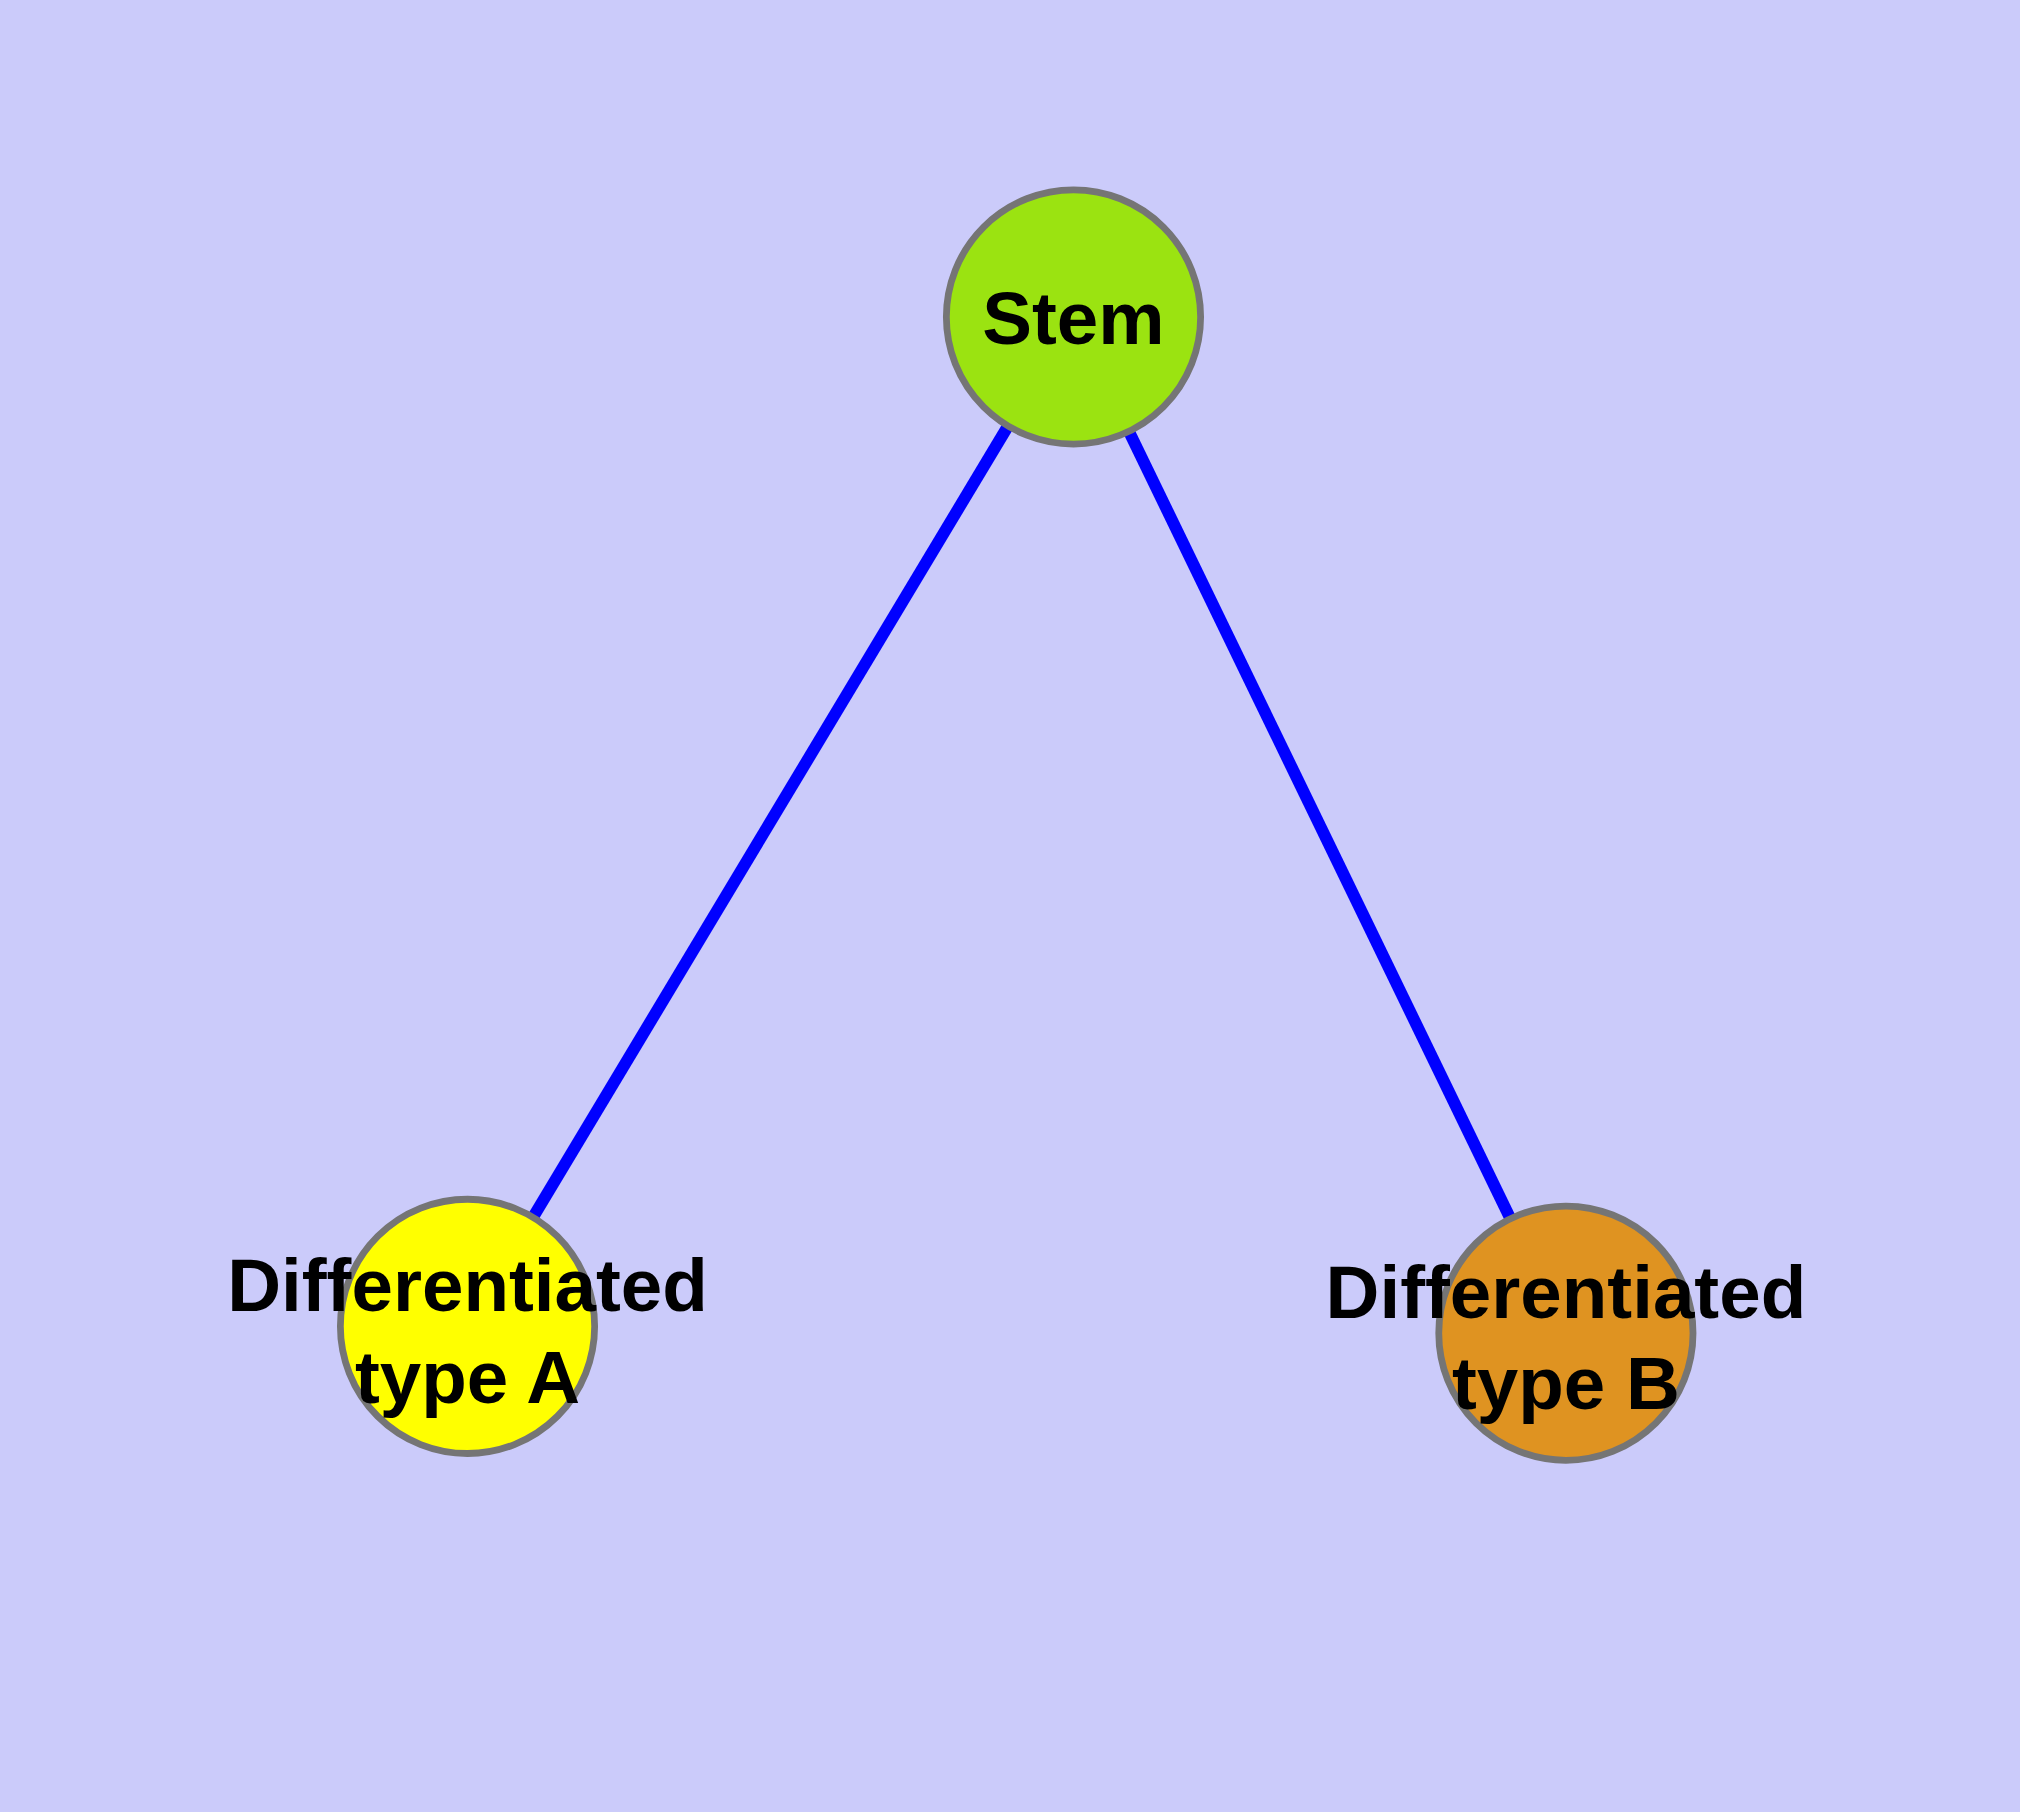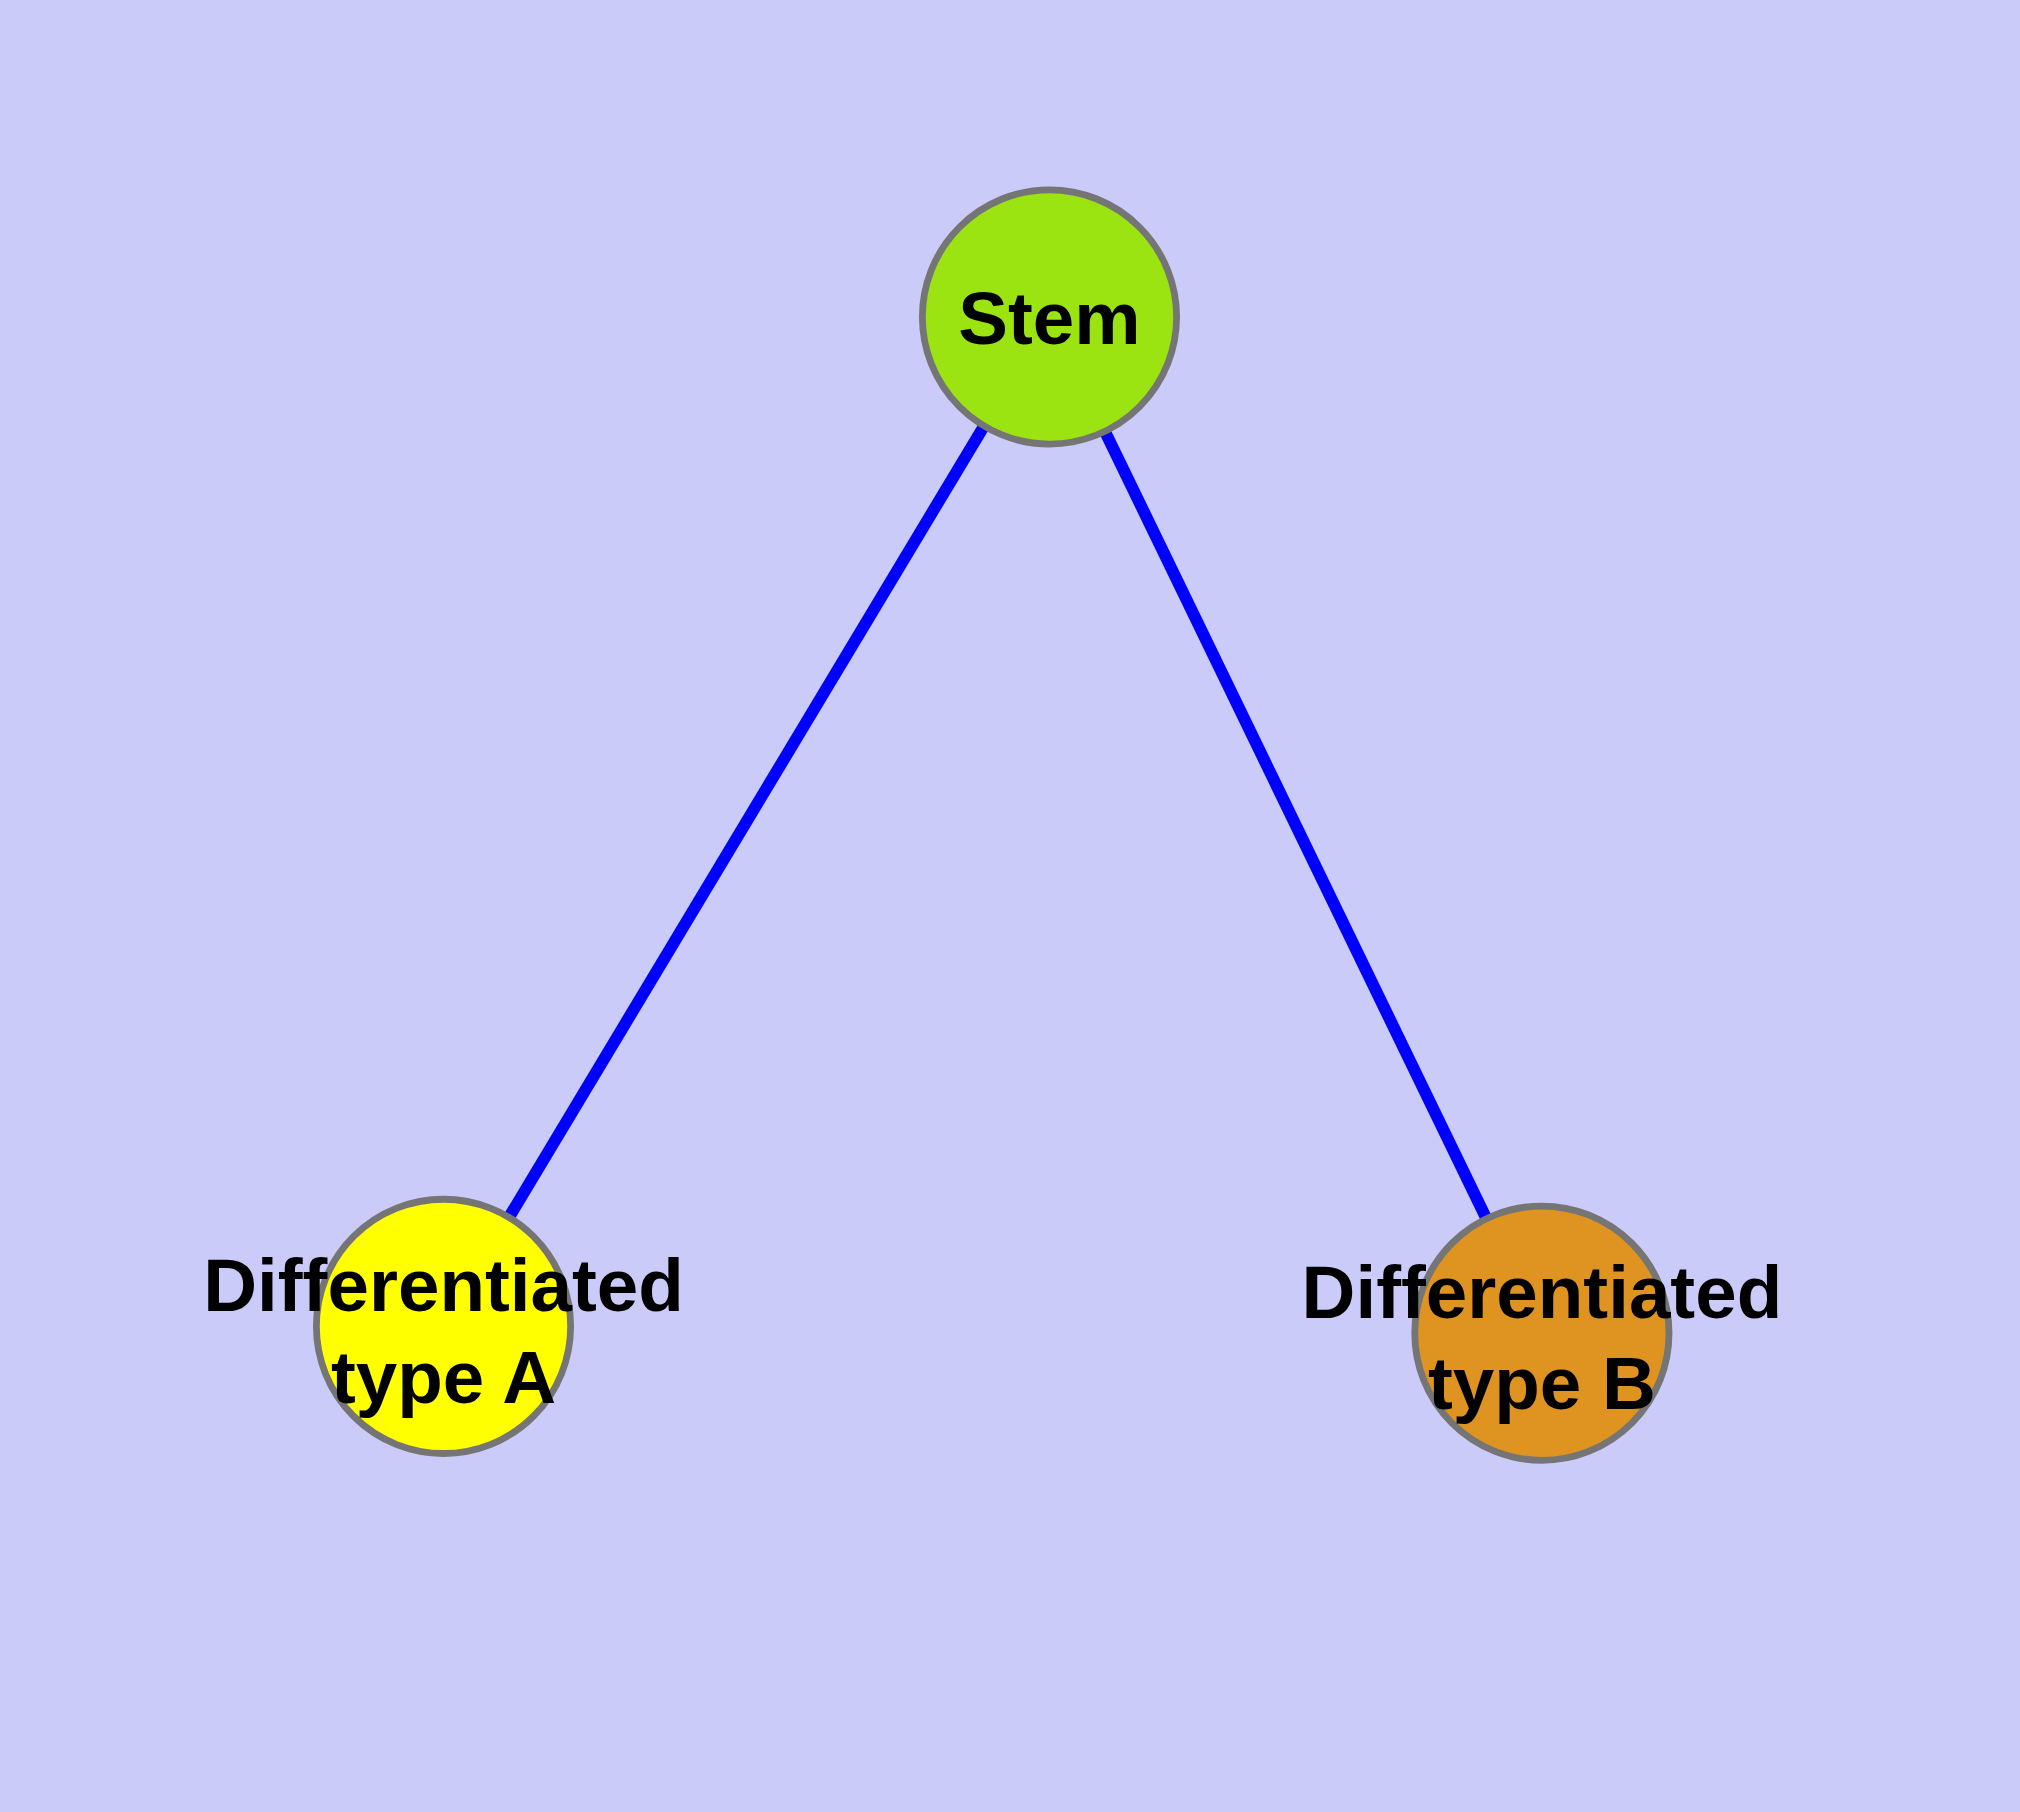--- a/index.html
+++ b/index.html
@@ -5,20 +5,21 @@
   html, body {
     margin: 0;
     padding: 0;
     background: #CBCBFA;
   }
   .canvas {
     width: 1891px;
     height: 1812px;
     position: relative;
     overflow: hidden;
+    padding-left: 24px;
   }
   svg {
     display: block;
   }
   .node-label {
     font-family: "Liberation Sans", "DejaVu Sans", sans-serif;
     font-weight: bold;
     font-size: 88px;
     fill: #000000;
     text-anchor: middle;

